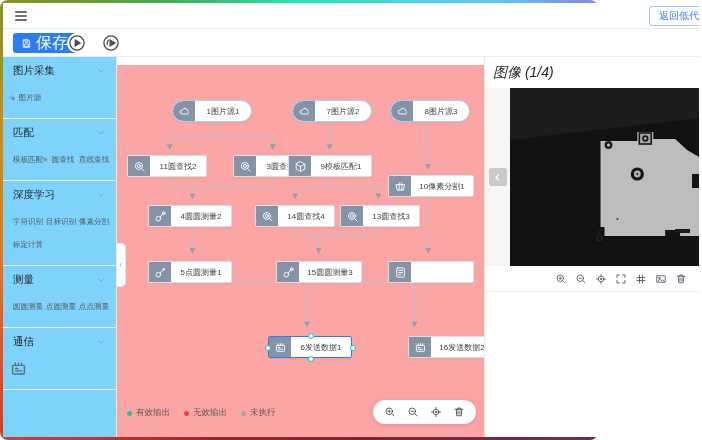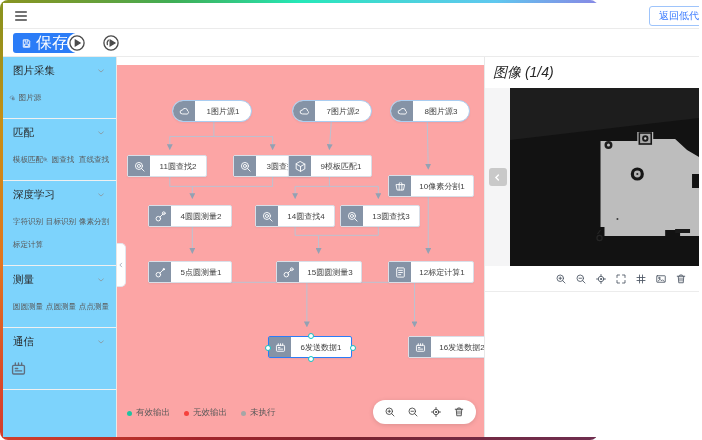--- a/index.html
+++ b/index.html
@@ -394,21 +394,20 @@
             </span>
             <span class="nlabel">15圆圆测量3</span>
           </div>
           <div class="node " style="left: 271px; top: 196px; width: 86px;">
             <span class="nicon">
               <svg viewBox="0 0 24 24" fill="none" stroke="currentColor" stroke-width="1.7" stroke-linecap="round" stroke-linejoin="round">
                 <rect x="5" y="3.5" width="14" height="17" rx="1.5"></rect>
                 <path d="M8.5 8h7M8.5 12h7M8.5 16h4"></path>
               </svg>
             </span>
-            <span class="nlabel">12标定计算1</span>
           </div>
           <div class="node  selected" style="left: 151px; top: 271px; width: 84px;">
             <span class="nicon">
               <svg viewBox="0 0 24 24" fill="none" stroke="currentColor" stroke-width="1.7" stroke-linecap="round" stroke-linejoin="round">
                 <rect x="4.5" y="8" width="15" height="11" rx="1.5"></rect>
                 <path d="M8 8V5M12 8V5M16 8V5M8 12h3M8 15h8"></path>
               </svg>
             </span>
             <span class="nlabel">6发送数据1</span>
             <span class="handle" style="left: -4px; top: 8px;"></span>

